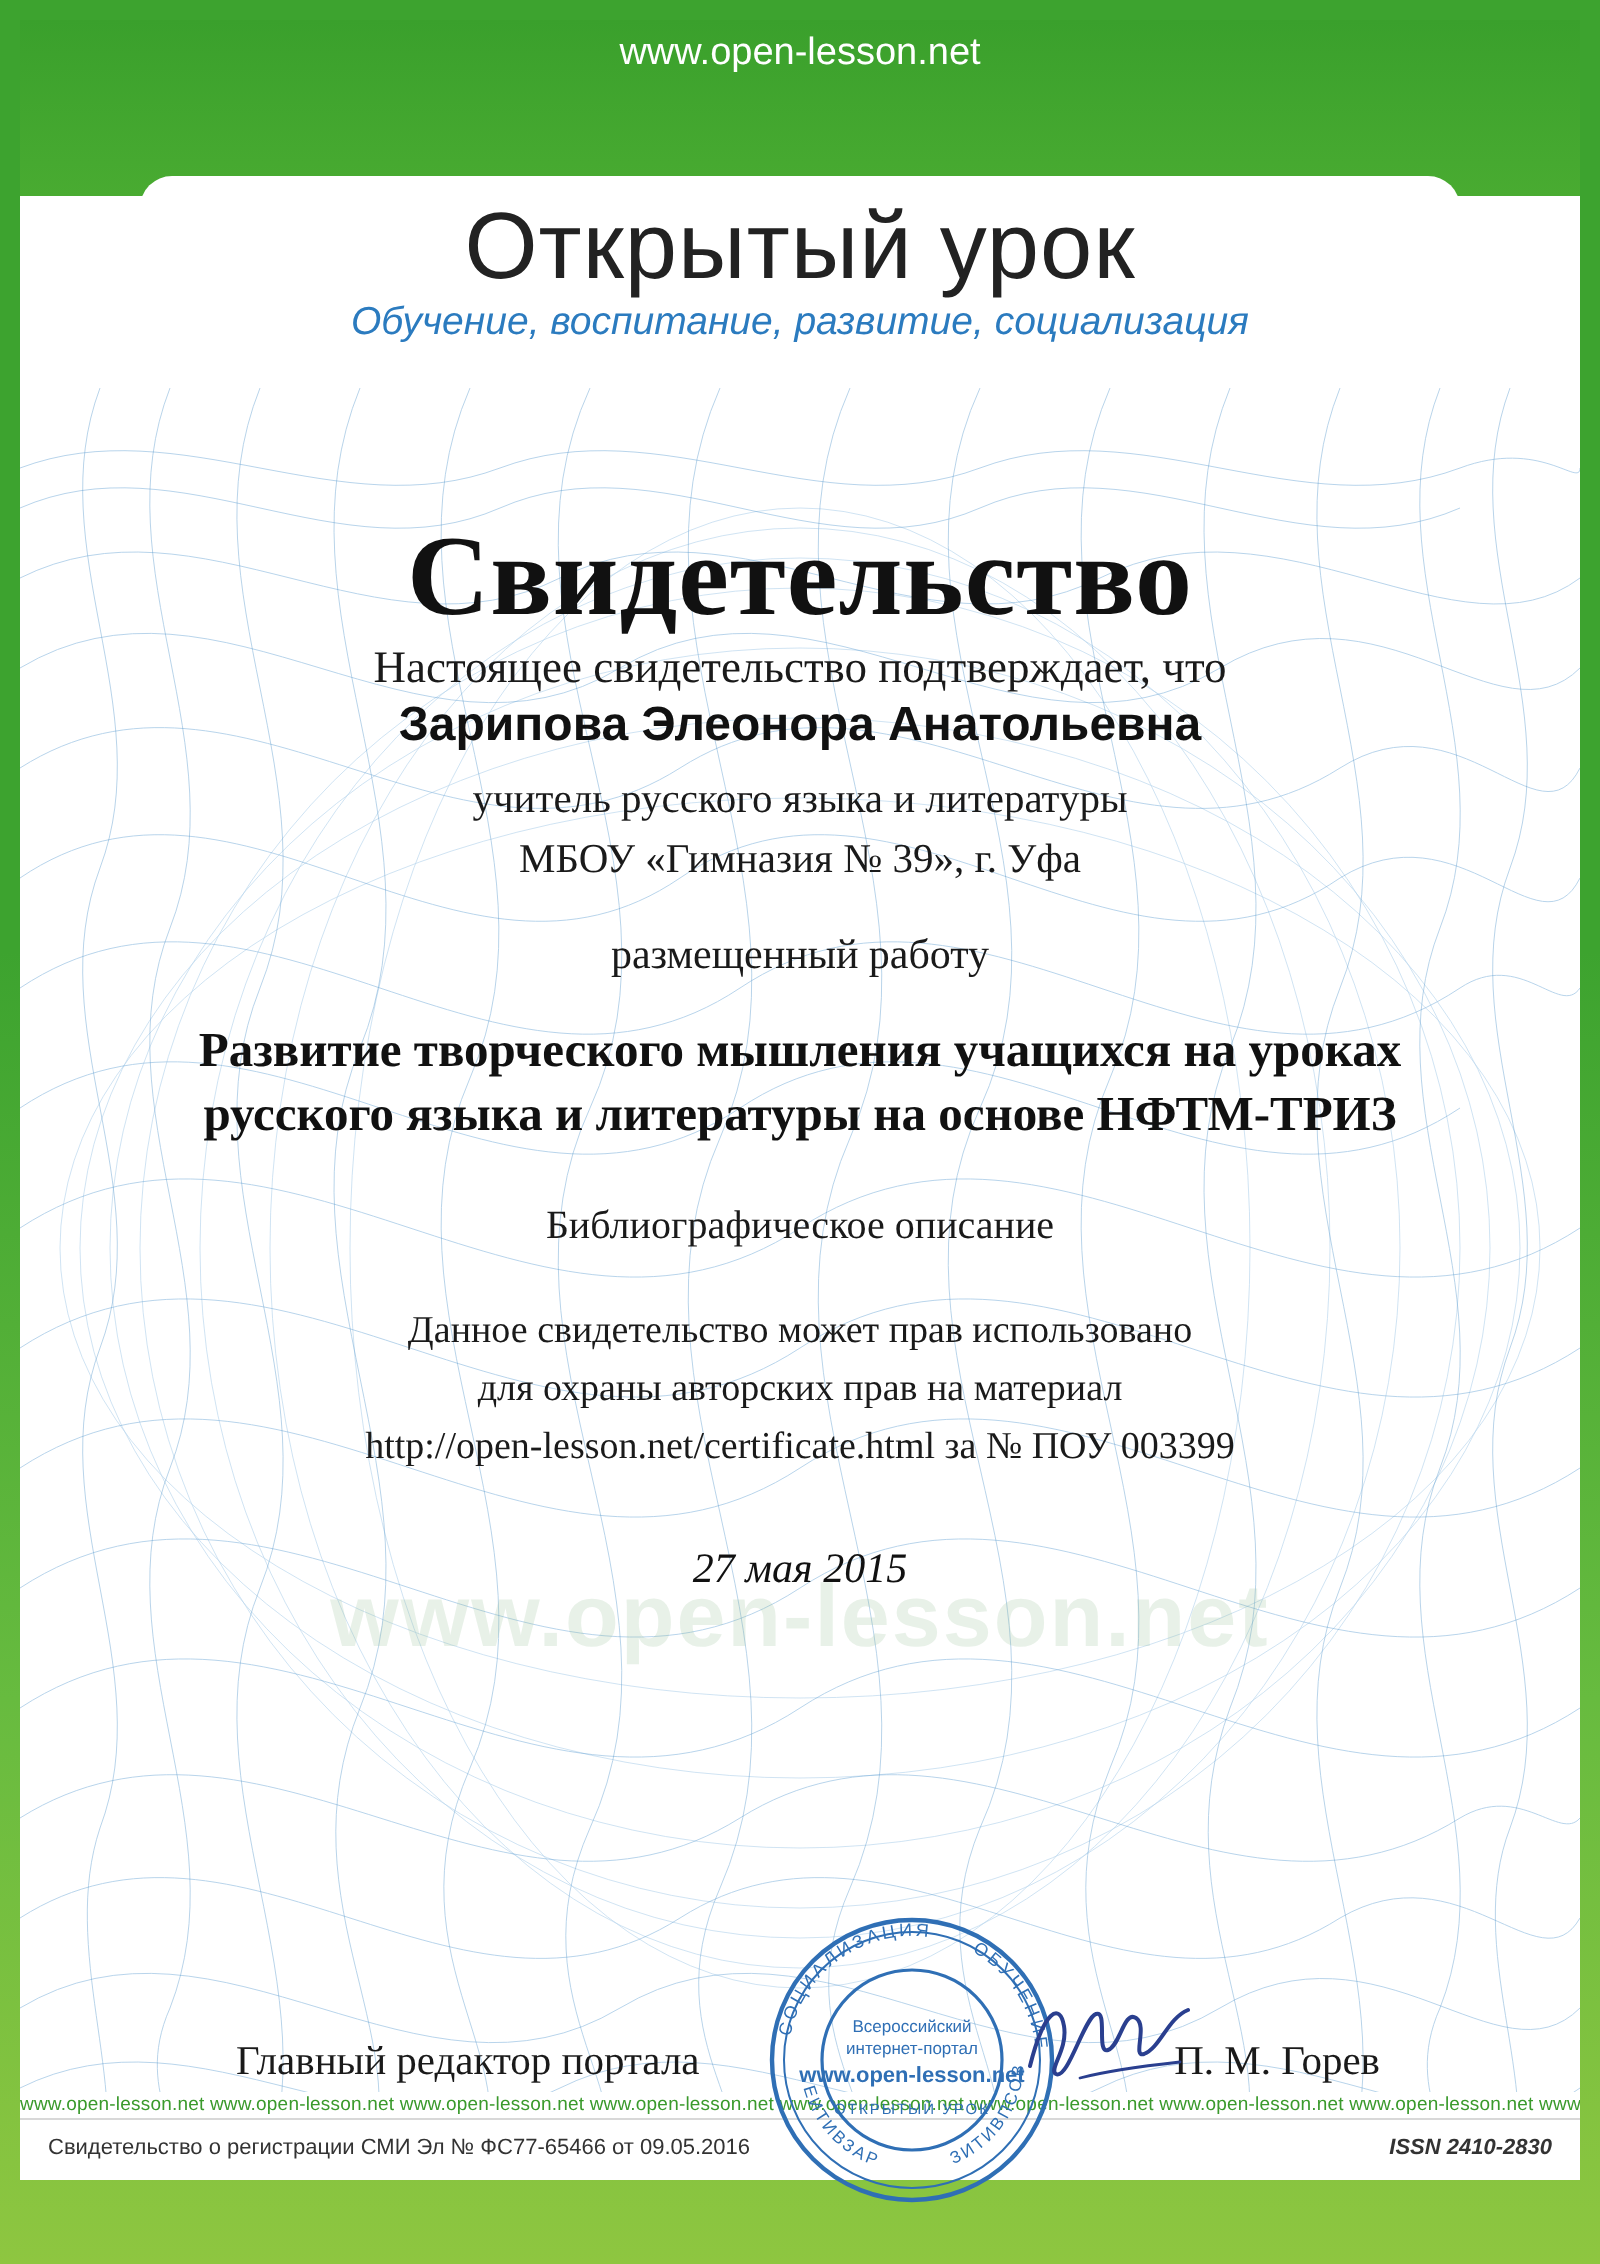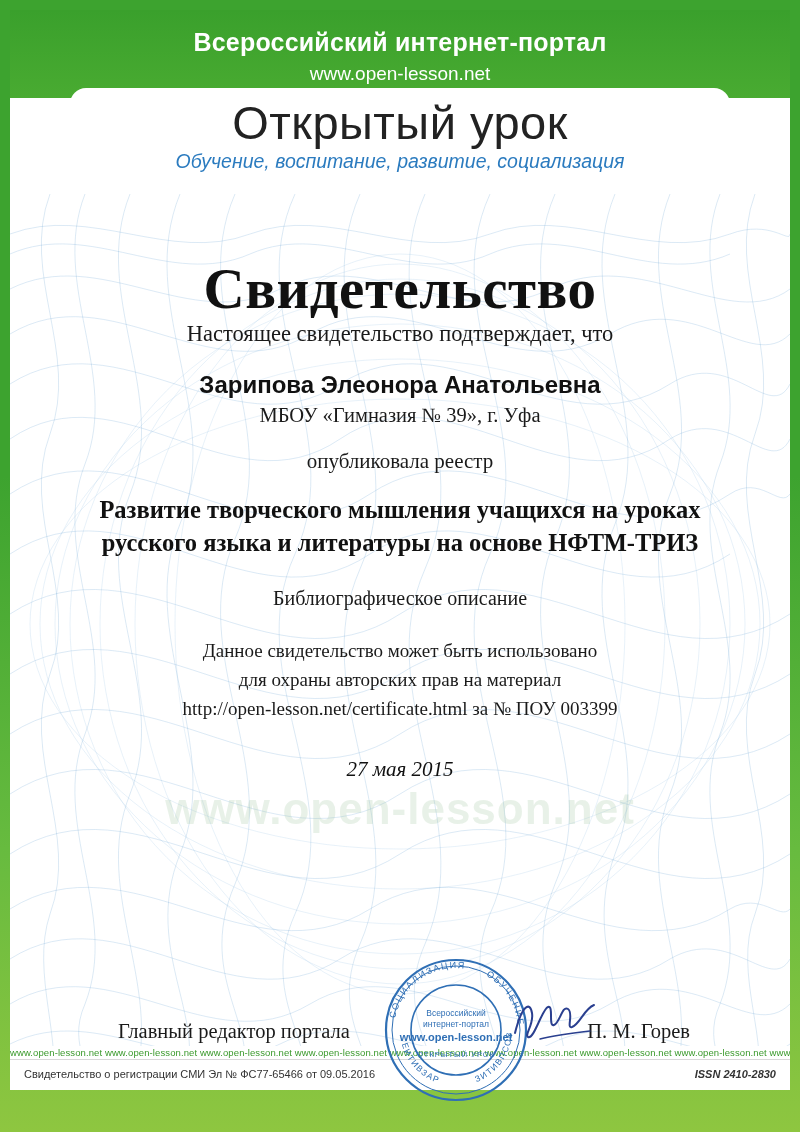--- a/index.html
+++ b/index.html
@@ -92,21 +92,21 @@
     color:#111111;
     letter-spacing:.5px;
     margin-top:62px;
   }
   .confirm{
     font-size:22.5px;color:#1a1a1a;
   }
   .person{
     font-family:"Liberation Sans", sans-serif;
     font-size:24px;font-weight:bold;color:#111;
-    margin-top:24px;
+    margin-top:2px;
   }
   .role{
     font-size:20.5px;color:#1a1a1a;margin-top:9px;line-height:1.38;
   }
   .published{
     font-size:21px;color:#1a1a1a;margin-top:20px;
   }
   .work-title{
     font-size:24.5px;font-weight:bold;color:#111;
     margin:20px auto 0;width:700px;line-height:1.32;
@@ -166,21 +166,20 @@
     font-size:11px;color:#333;font-weight:bold;font-style:italic;
   }
 </style>
 </head>
 <body>
 
 <div class="page">
   <div class="page-inner">
 
     <div class="header">
-      <div class="line1">Всероссийский интернет-портал</div>
       <div class="line2">www.open-lesson.net</div>
     </div>
 
     <div class="logo-plate">
       <div class="logo-title">Открытый урок</div>
       <div class="logo-sub">Обучение, воспитание, развитие, социализация</div>
     </div>
 
     <div class="guilloche">
       <svg width="780" height="900" viewBox="0 0 780 900">
@@ -235,25 +234,26 @@
           <ellipse cx="390" cy="430" rx="370" ry="225"></ellipse>
         </g>
       </svg>
       <div class="watermark">www.open-lesson.net</div>
     </div>
 
     <div class="content">
       <div class="cert-title">Свидетельство</div>
       <div class="confirm">Настоящее свидетельство подтверждает, что</div>
       <div class="person">Зарипова Элеонора Анатольевна</div>
+      <div class="role">учитель русского языка и литературы</div>
       <div class="role" style="margin-top:2px">МБОУ «Гимназия № 39», г. Уфа</div>
-      <div class="published">опубликовала реестр</div>
+      <div class="published">размещенный работу</div>
       <div class="work-title">Развитие творческого мышления учащихся на уроках русского языка и литературы на основе НФТМ-ТРИЗ</div>
       <div class="biblio-label">Библиографическое описание</div>
-      <div class="note">Данное свидетельство может быть использовано</div>
+      <div class="note">Данное свидетельство может прав использовано</div>
       <div class="note" style="margin-top:2px">для охраны авторских прав на материал</div>
       <div class="note" style="margin-top:2px">http://open-lesson.net/certificate.html за № ПОУ 003399</div>
       <div class="date">27 мая 2015</div>
     </div>
 
     <div class="stamp">
       <svg width="160" height="160" viewBox="0 0 160 160">
         <defs>
           <path id="arcTop" d="M 18,80 A 62,62 0 0 1 142,80" fill="none"></path>
           <path id="arcBottom" d="M 24,80 A 56,56 0 0 0 136,80" fill="none"></path>

